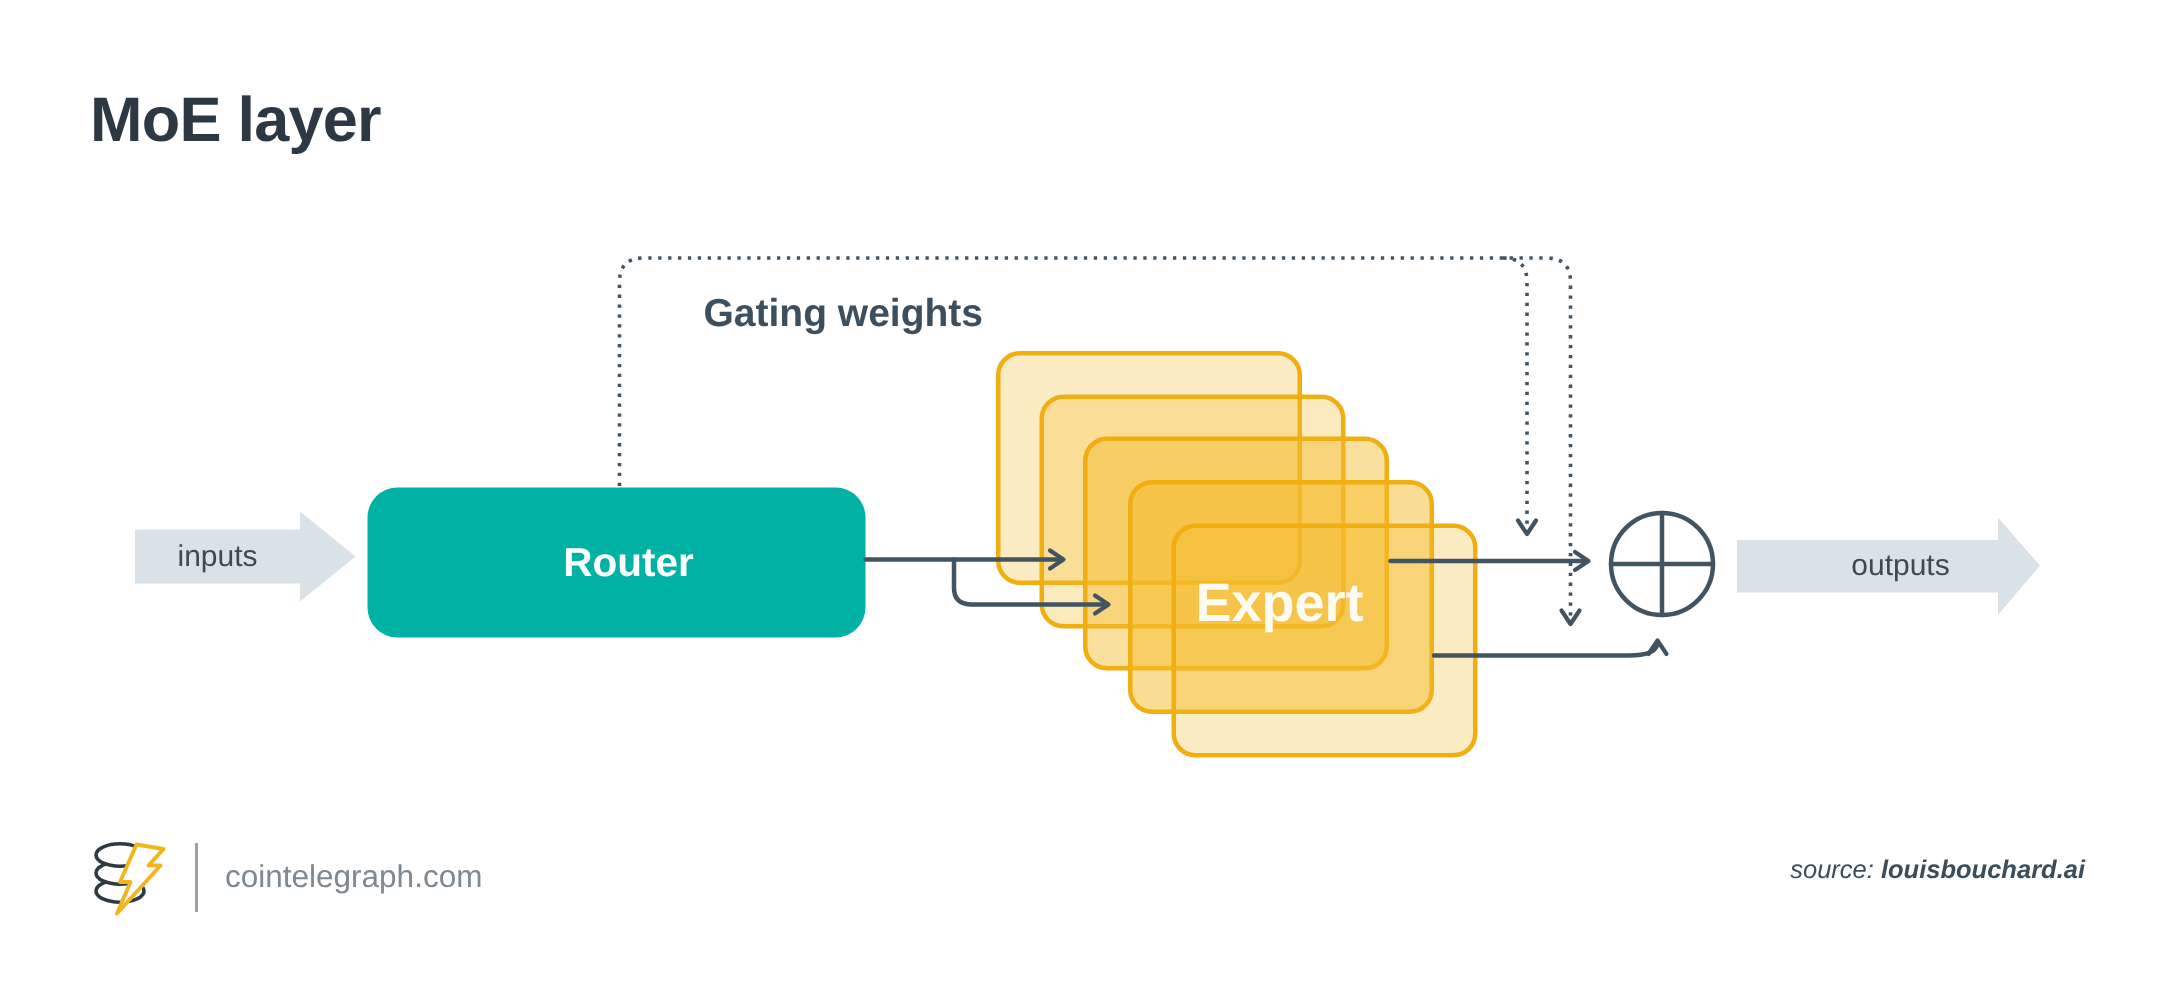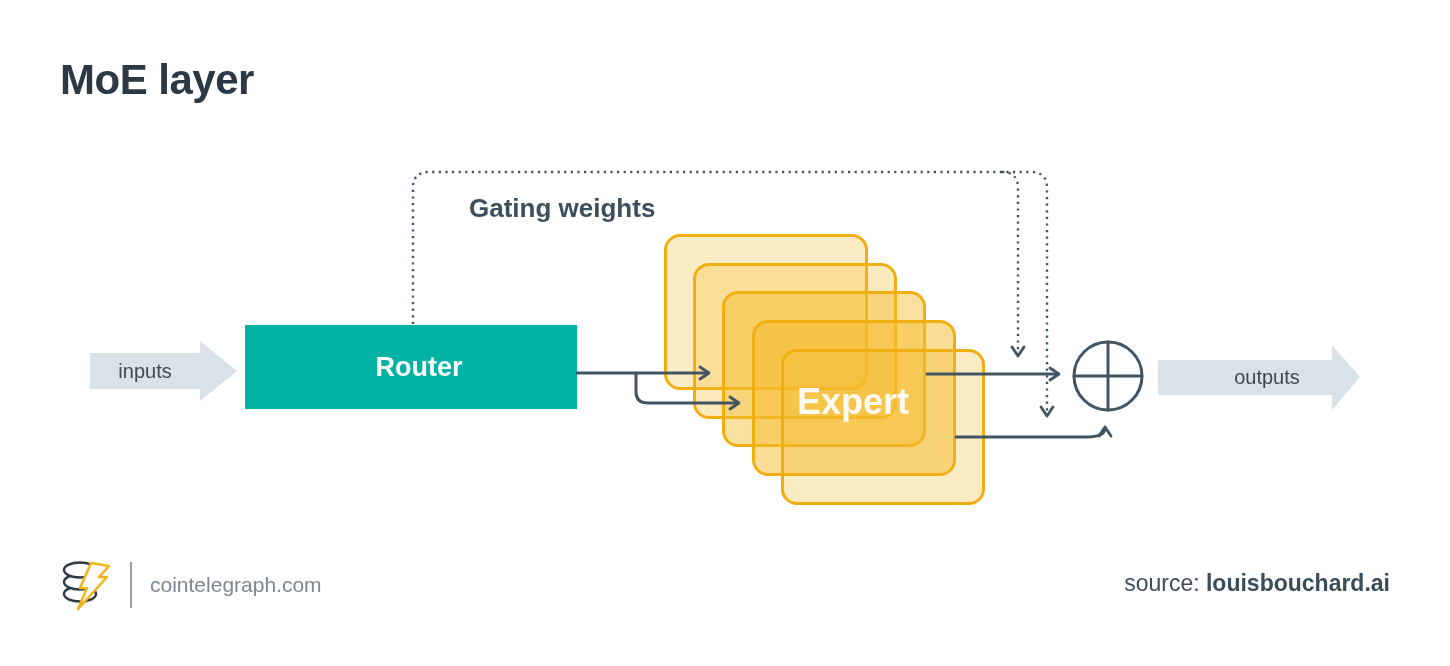--- a/index.html
+++ b/index.html
@@ -40,22 +40,22 @@
     clip-path:polygon(0 12px,110px 12px,110px 0,147px 30px,110px 60px,110px 48px,0 48px);
   }
   .inputs-arrow .ba-text{left:0;width:110px;}
   .outputs-arrow{
     left:1158px;top:345px;width:202px;height:65px;
     clip-path:polygon(0 15px,174px 15px,174px 0,202px 32px,174px 65px,174px 50px,0 50px);
   }
   .outputs-arrow .ba-text{left:0;width:174px;padding-left:44px;}
   
   .router{
-    position:absolute;left:245px;top:325px;width:332px;height:84px;
-    background:var(--teal);border-radius:0;
+    position:absolute;left:245px;top:325px;width:332px;height:100px;
+    background:var(--teal);border-radius:20px;
     display:flex;align-items:center;justify-content:center;
     color:#ffffff;font-size:27px;font-weight:700;padding-left:16px;
   }
   
   .expert-box{
     position:absolute;width:204px;height:156px;border-radius:16px;
     border:3px solid var(--yellow_border);
   }
   .eb1{left:664px;top:234px;background:rgba(245,187,43,0.28);}
   .eb2{left:693px;top:263px;background:rgba(245,187,43,0.30);}
@@ -73,21 +73,21 @@
   .sum-circle{fill:#ffffff;}
   
   .footer-left{
     position:absolute;left:58px;top:556px;height:58px;
     display:flex;align-items:center;gap:18px;
   }
   .footer-divider{width:2px;height:46px;background:#9aa2a8;}
   .footer-brand{font-size:21px;color:var(--footer_gray);}
   .source-line{
     position:absolute;right:60px;top:570px;
-    font-size:23px;color:var(--source_color);text-align:right;
+    font-size:17px;font-style:italic;color:var(--source_color);text-align:right;
   }
   .source-line .src-name{font-weight:700;}
 </style>
 </head>
 <body>
 
 <div class="canvas">
 
   <div class="title">MoE layer</div>
 

